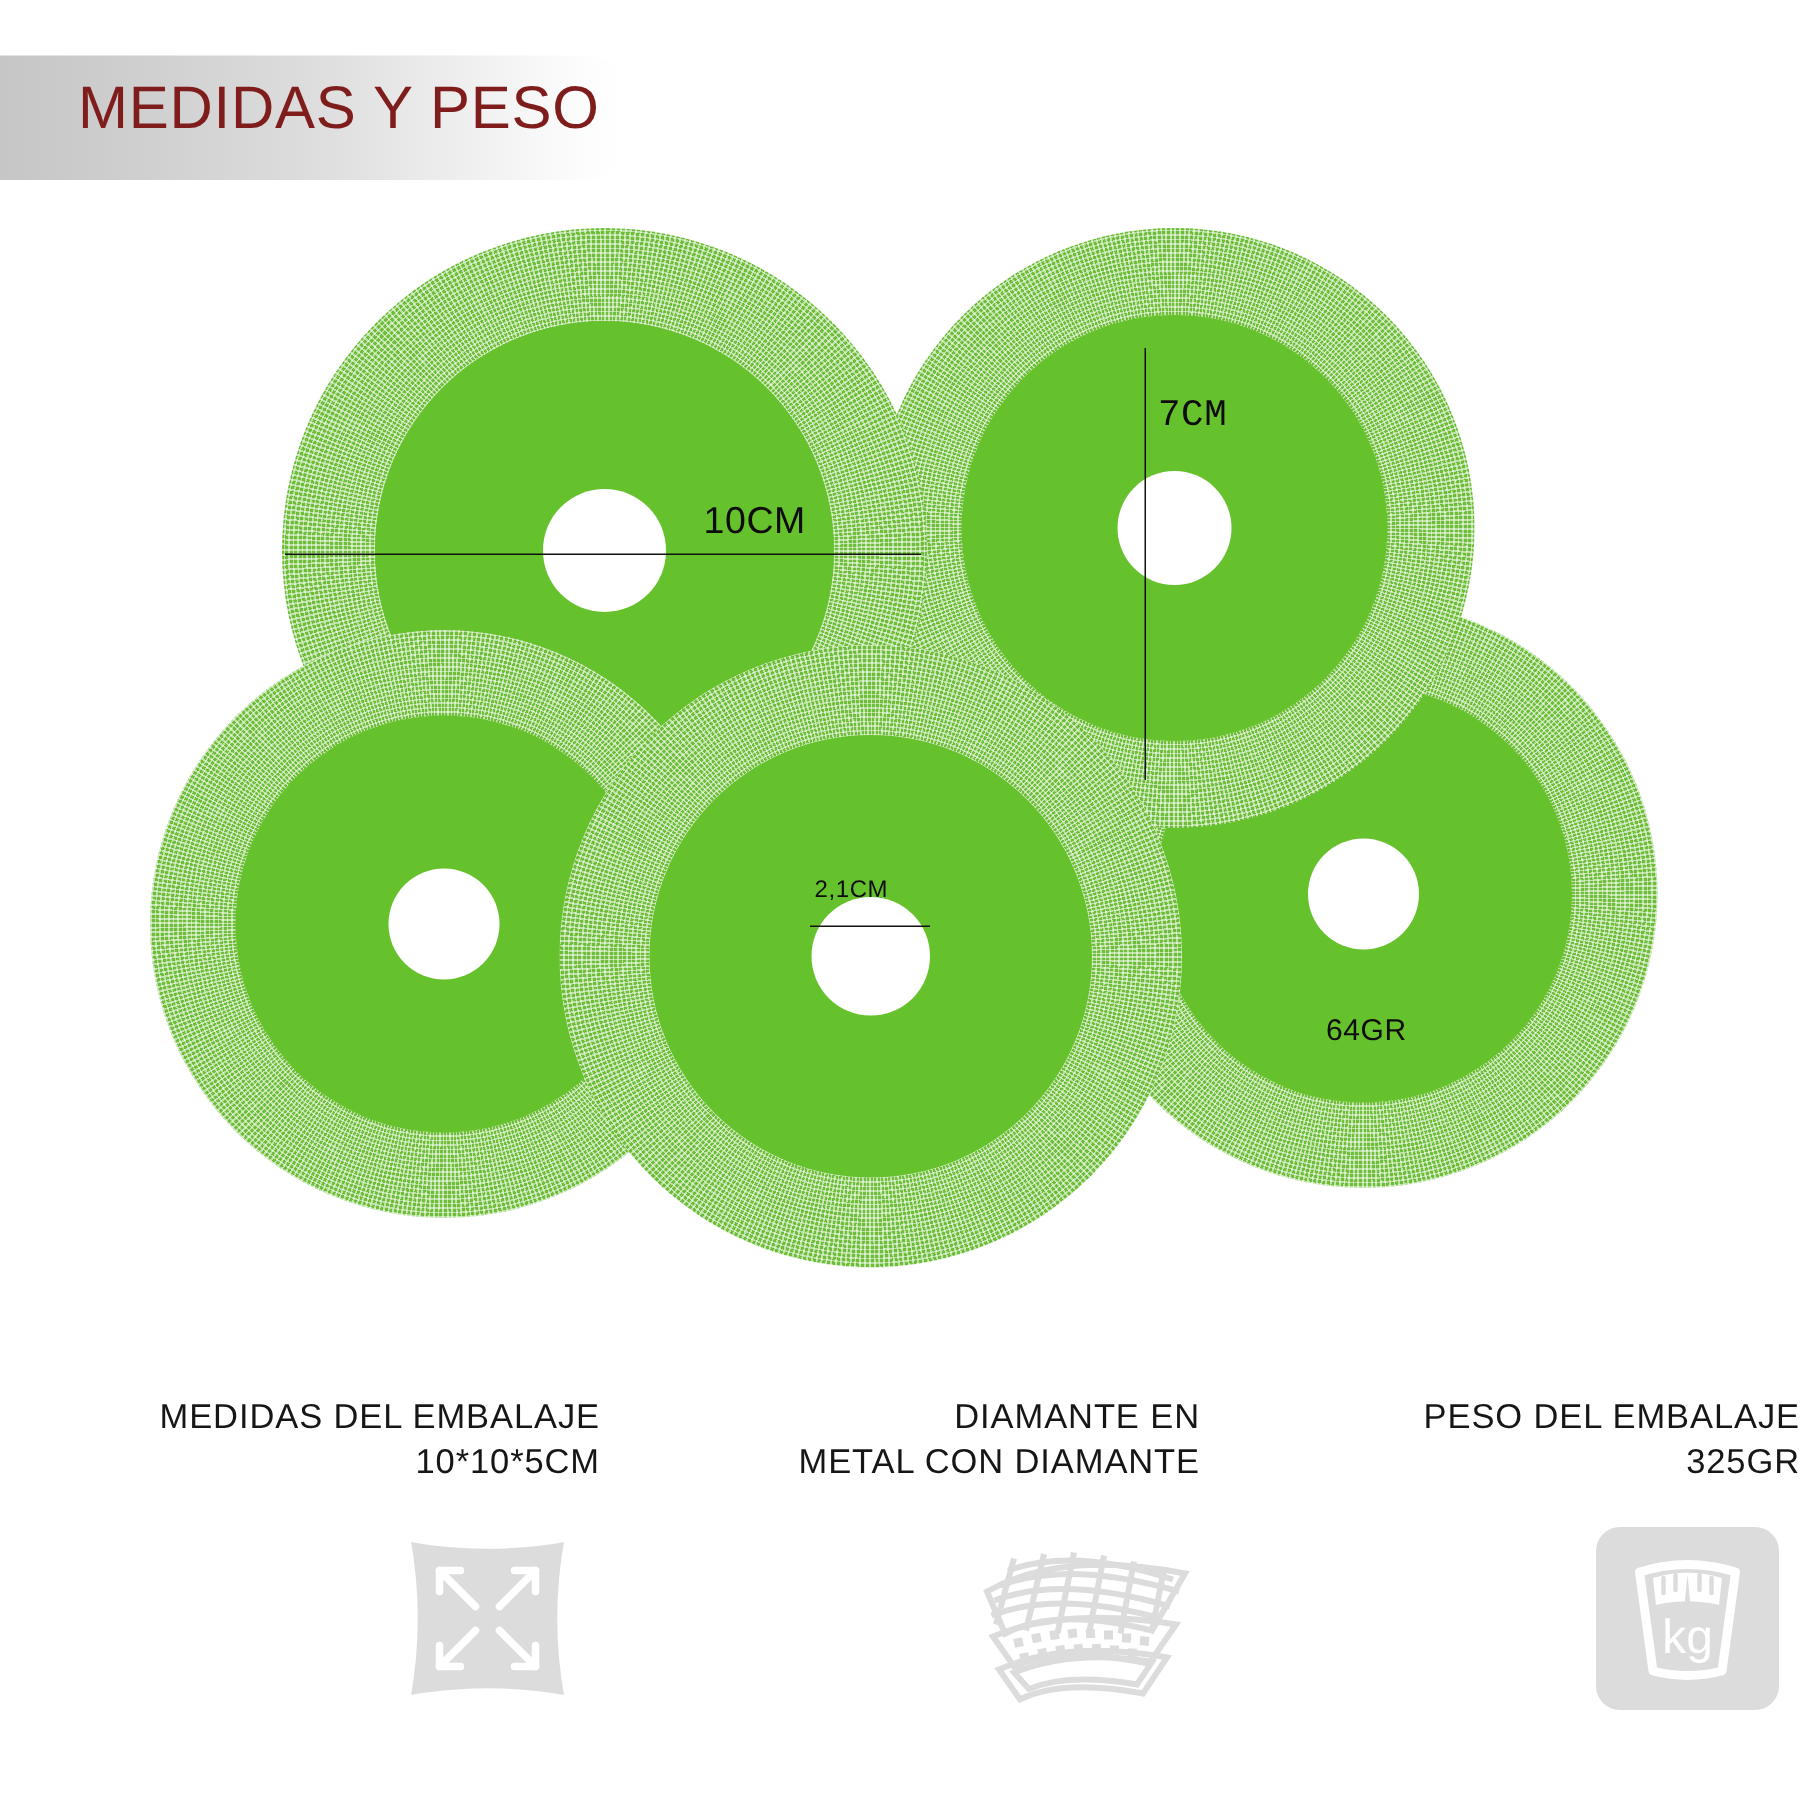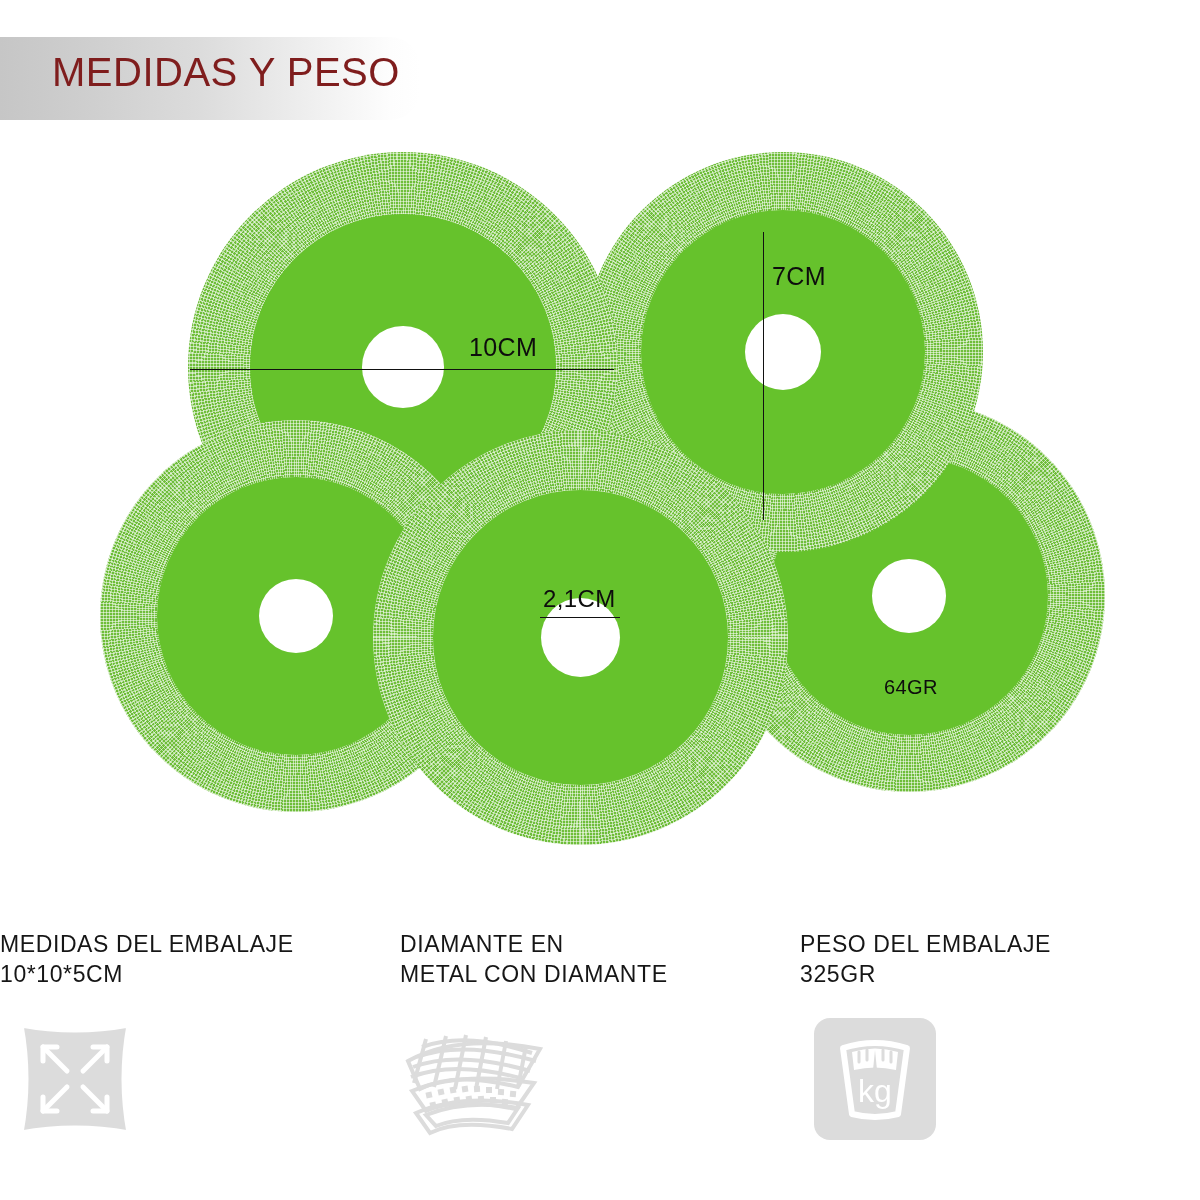--- a/index.html
+++ b/index.html
@@ -118,42 +118,42 @@
     position: absolute;
     font-size: 25px;
     color: #0d0d0d;
     letter-spacing: 0.4px;
     white-space: nowrap;
     z-index: 21;
   }
   #label-10cm { left: 469px; top: 333px; }
   #line-10cm  { left: 190px; top: 369px; width: 424px; }
 
-  #label-7cm  { left: 772px; top: 262px; }
+  #label-7cm  { left: 772px; top: 262px; font-family: Liberation Mono, monospace; }
   #line-7cm   { left: 763px; top: 232px; height: 288px; }
 
-  #label-21cm { left: 543px; top: 585px; font-size: 24px; }
+  #label-21cm { left: 543px; top: 585px; font-size: 16px; }
   #line-21cm  { left: 540px; top: 617px; width: 80px; }
 
   #label-64gr { left: 884px; top: 676px; font-size: 20px; }
 
   
   .features {
     position: absolute;
     left: 0;
     top: 930px;
     width: 1200px;
     height: 270px;
     display: flex;
   }
   .feature {
     flex: 1 1 0;
     display: flex;
     flex-direction: column;
-    align-items: flex-start;
+    align-items: flex-end;
   }
   .feature-line {
     font-size: 23px;
     color: #161616;
     letter-spacing: 0.6px;
     line-height: 1.30;
     text-align: center;
     white-space: nowrap;
   }
   .feature-icon {

